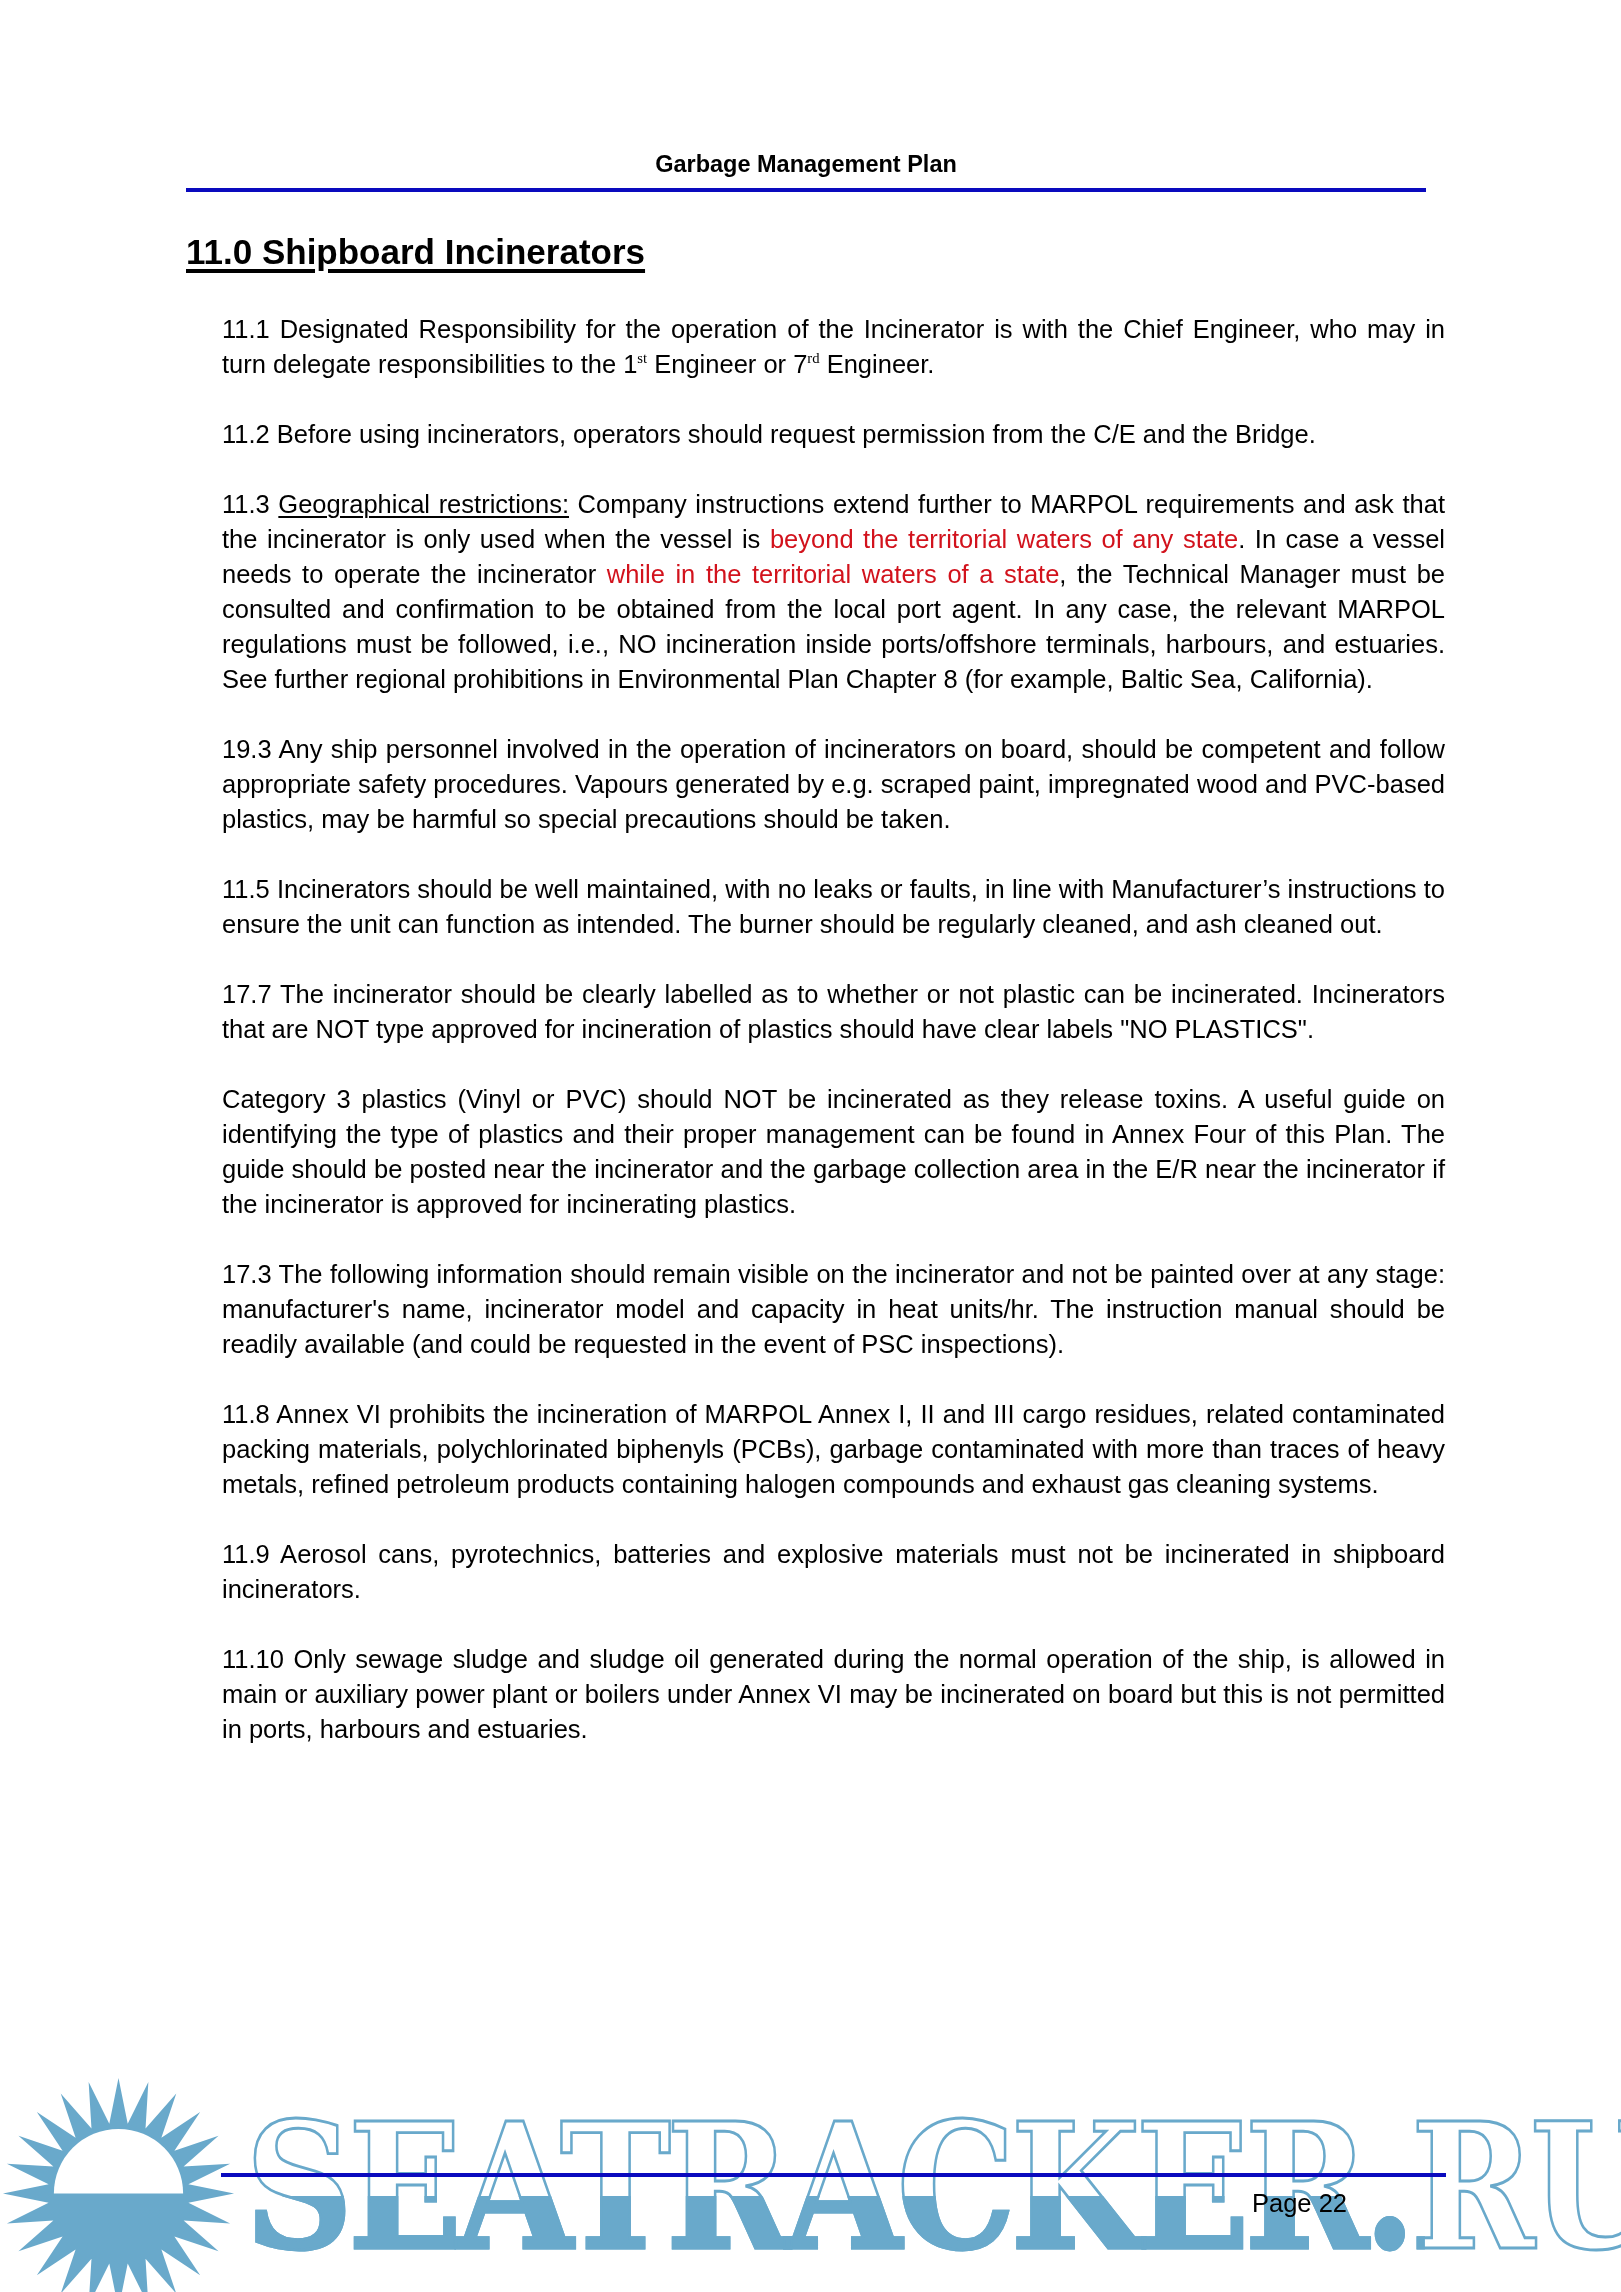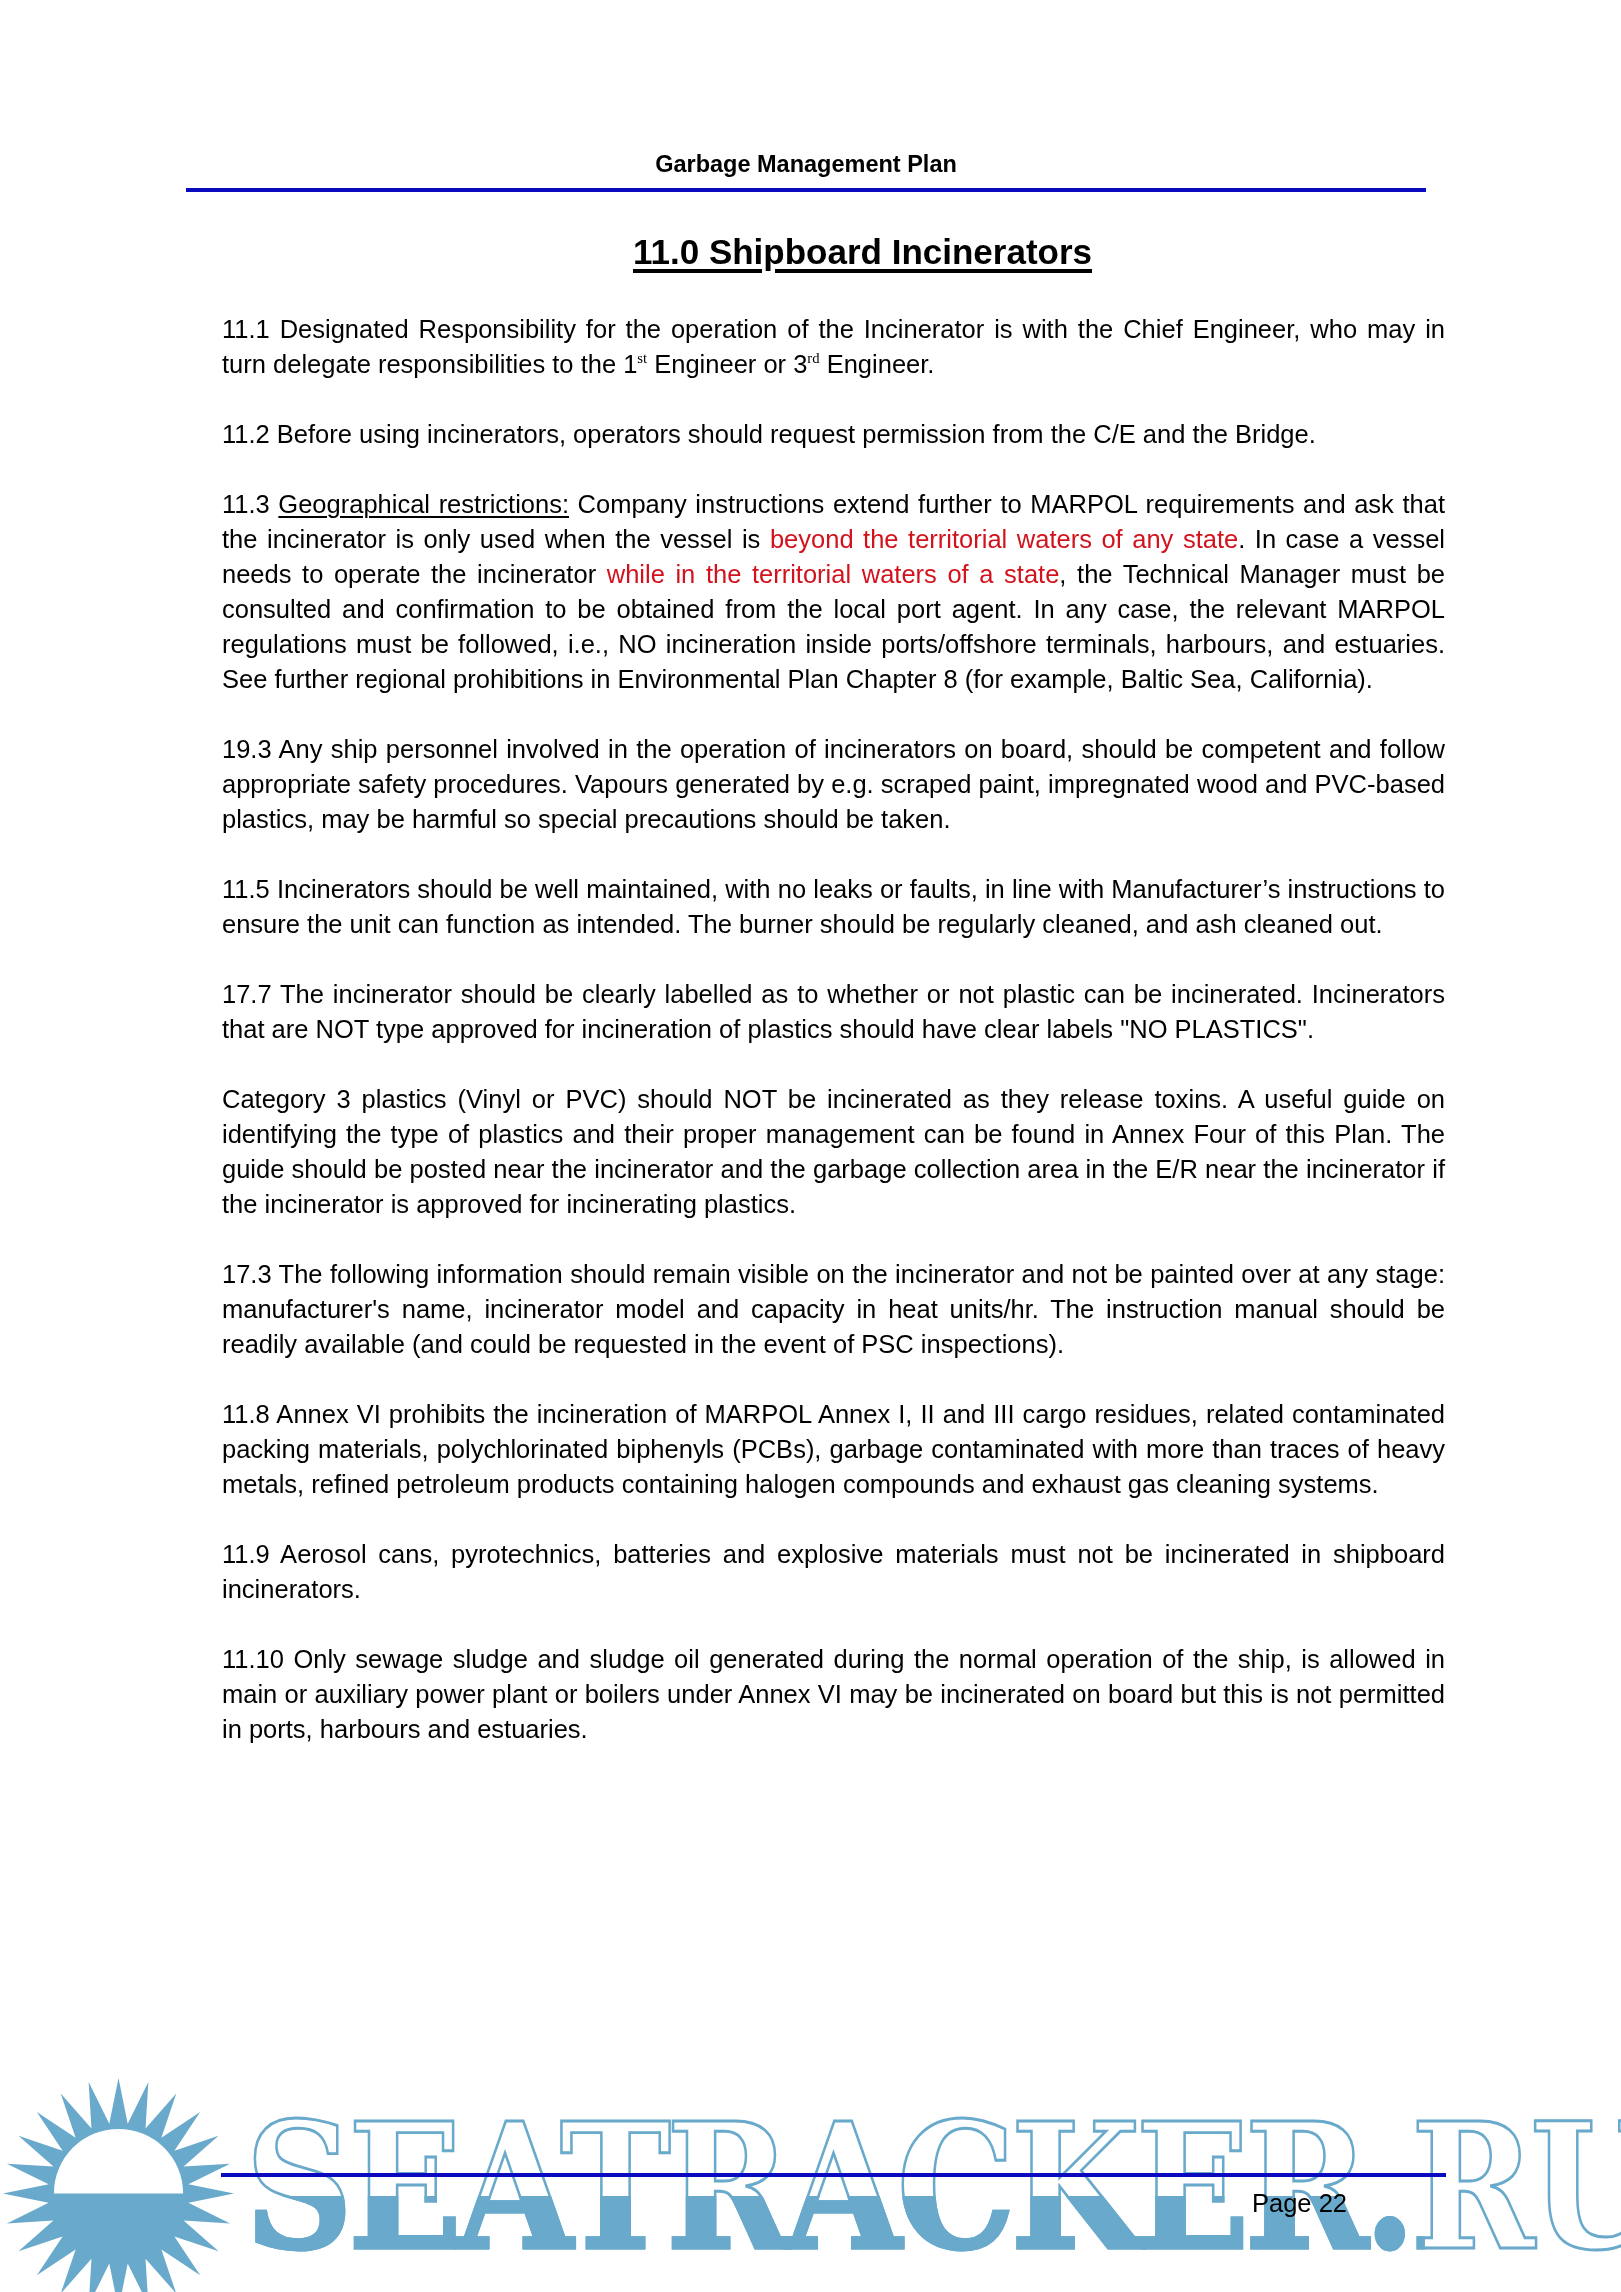--- a/index.html
+++ b/index.html
@@ -11,21 +11,21 @@
     text-align: center;
     font-family: "Liberation Sans", sans-serif; font-weight: bold;
     font-size: 23.5px; line-height: 29px; color: #000;
   }
   .header-rule {
     position: absolute; left: 186px; top: 168px; width: 1240px; height: 3.9px;
     background: #0A0ABE;
   }
   .chapter-title {
     position: absolute; left: 186px; top: 210px; width: 1353px;
-    text-align: center;
+    text-align: left;
     font-family: "Liberation Sans", sans-serif; font-weight: bold;
     font-size: 35px; line-height: 43px; color: #000;
   }
   .chapter-title span {
     text-decoration: underline; text-decoration-thickness: 3.9px; text-underline-offset: 4.9px;
   }
 
   .body-text {
     position: absolute; left: 222px; top: 292px; width: 1223px;
     font-family: "Liberation Sans", sans-serif; font-size: 25.5px;
@@ -66,21 +66,21 @@
 <div class="page">
 
   <div class="running-header">Garbage Management Plan</div>
   <div class="header-rule"></div>
 
   <div class="chapter-title">
     <span>11.0 Shipboard Incinerators</span>
   </div>
 
   <div class="body-text">
-    <p><span>11.1 Designated Responsibility for the operation of the Incinerator is with the Chief Engineer, who may in turn delegate responsibilities to the 1</span><sup>st</sup><span> Engineer or 3</span><sup>rd</sup><span> Engineer.</span></p>
+    <p><span>11.1 Designated Responsibility for the operation of the Incinerator is with the Chief Engineer, who may in turn delegate responsibilities to the 1</span><sup>st</sup><span> Engineer or 7</span><sup>rd</sup><span> Engineer.</span></p>
 
     <p>11.2 Before using incinerators, operators should request permission from the C/E and the Bridge.</p>
 
     <p><span>11.3 </span><span class="u">Geographical restrictions:</span><span> Company instructions extend further to MARPOL requirements and ask that the incinerator is only used when the vessel is </span><span class="red">beyond the territorial waters of any state</span><span>. In case a vessel needs to operate the incinerator </span><span class="red">while in the territorial waters of a state</span><span>, the Technical Manager must be consulted and confirmation to be obtained from the local port agent. In any case, the relevant MARPOL regulations must be followed, i.e., NO incineration inside ports/offshore terminals, harbours, and estuaries. See further regional prohibitions in Environmental Plan Chapter 8 (for example, Baltic Sea, California).</span></p>
 
     <p>19.3 Any ship personnel involved in the operation of incinerators on board, should be competent and follow appropriate safety procedures. Vapours generated by e.g. scraped paint, impregnated wood and PVC-based plastics, may be harmful so special precautions should be taken.</p>
     <p>11.5 Incinerators should be well maintained, with no leaks or faults, in line with Manufacturer’s instructions to ensure the unit can function as intended. The burner should be regularly cleaned, and ash cleaned out.</p>
     <p>17.7 The incinerator should be clearly labelled as to whether or not plastic can be incinerated. Incinerators that are NOT type approved for incineration of plastics should have clear labels "NO PLASTICS".</p>
     <p>Category 3 plastics (Vinyl or PVC) should NOT be incinerated as they release toxins. A useful guide on identifying the type of plastics and their proper management can be found in Annex Four of this Plan. The guide should be posted near the incinerator and the garbage collection area in the E/R near the incinerator if the incinerator is approved for incinerating plastics.</p>
     <p>17.3 The following information should remain visible on the incinerator and not be painted over at any stage: manufacturer's name, incinerator model and capacity in heat units/hr. The instruction manual should be readily available (and could be requested in the event of PSC inspections).</p>

